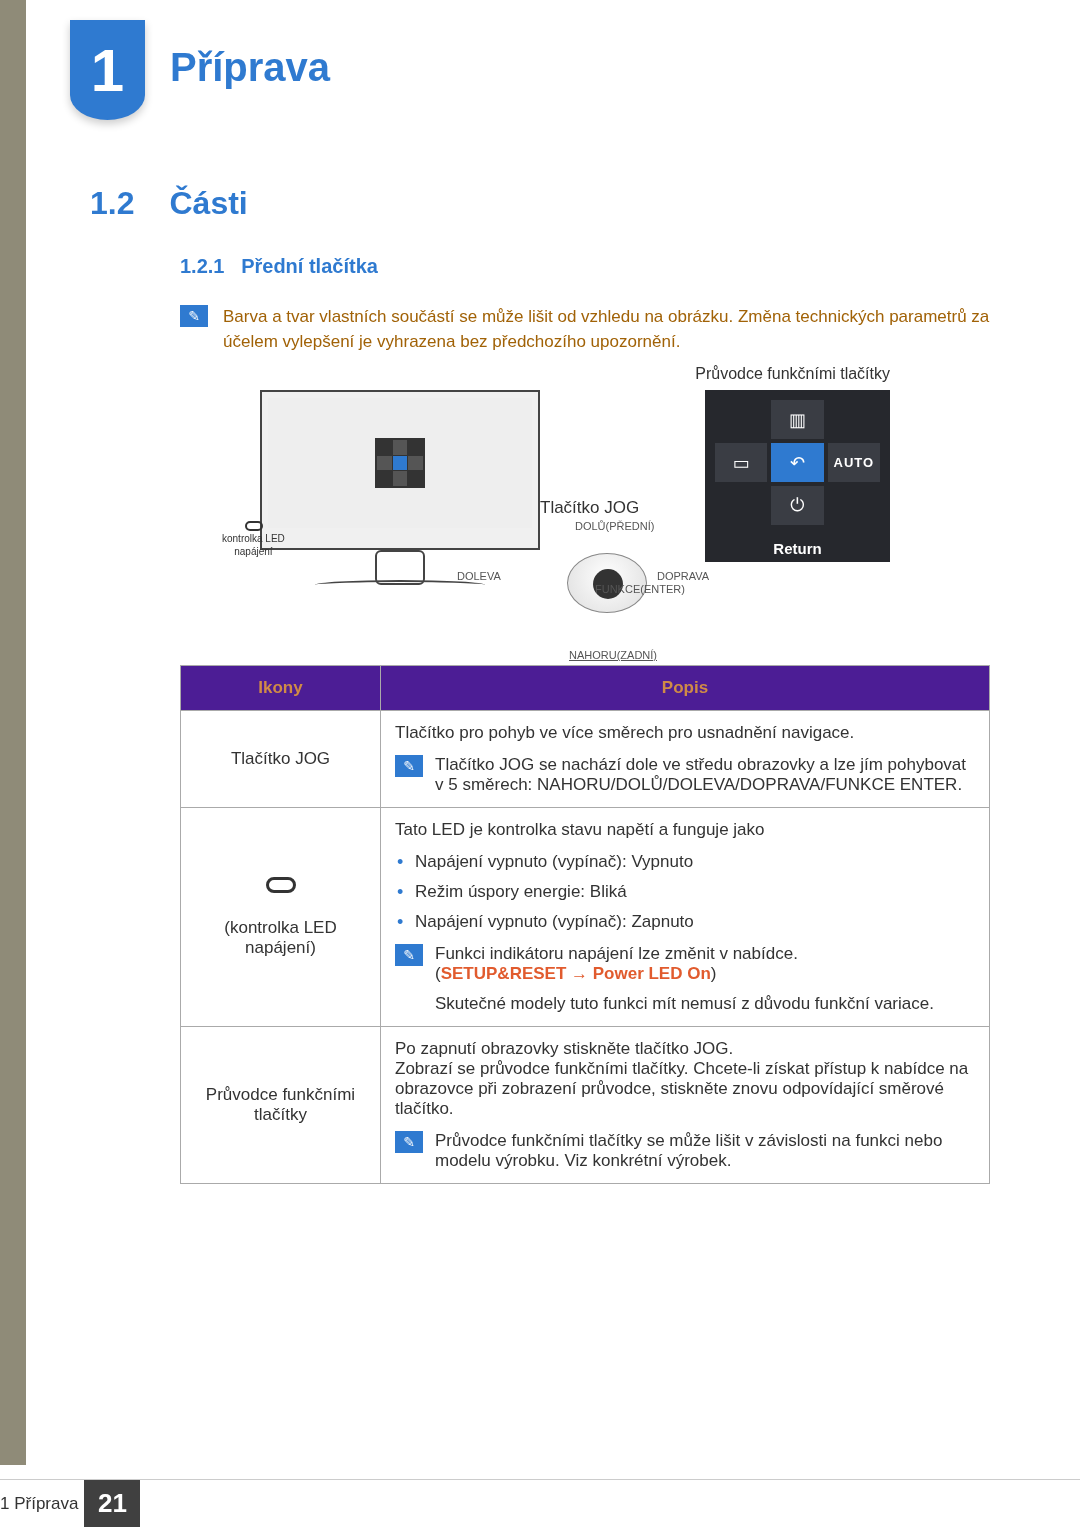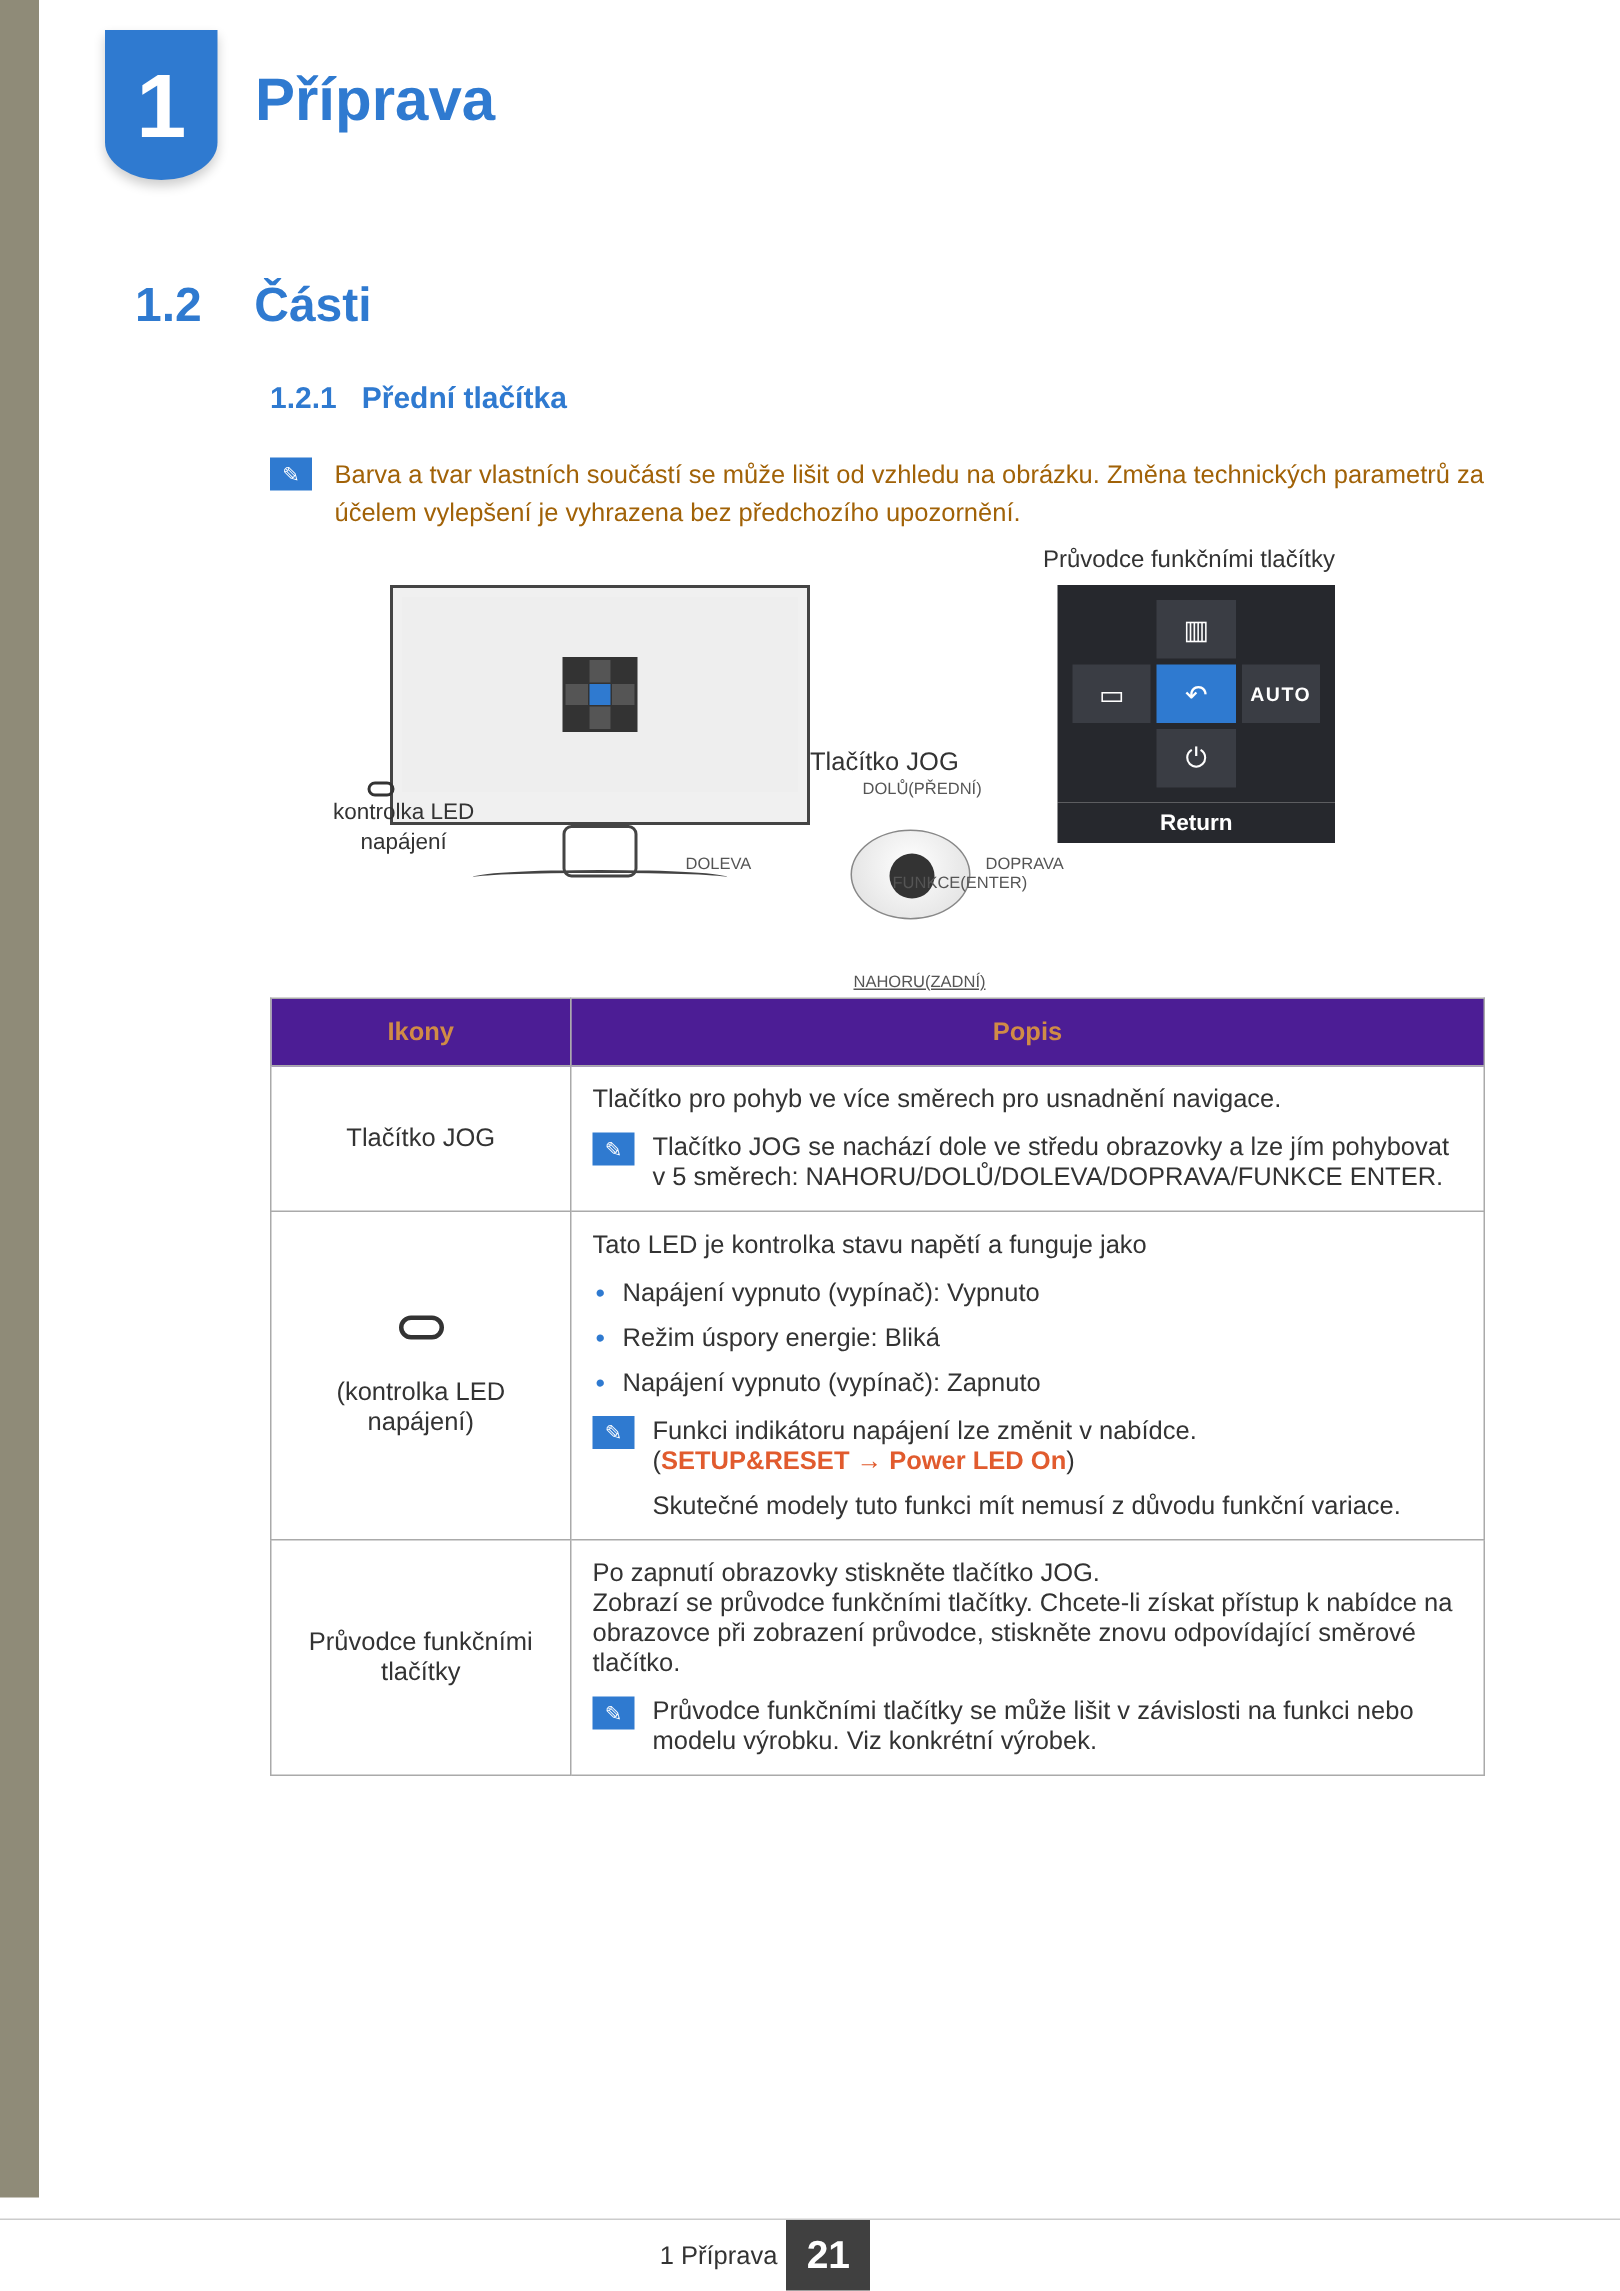--- a/index.html
+++ b/index.html
@@ -150,21 +150,21 @@
   .monitor-base {
     position: absolute;
     left: 135px; top: 215px;
     width: 170px; height: 10px;
     border-top: 2px solid #444;
     border-radius: 50%;
   }
   .led-label {
     position: absolute;
     left: 42px; top: 167px;
-    font-size: 15px;
+    font-size: 10px;
     text-align: center;
     line-height: 1.3;
   }
   .led-box {
     position: absolute;
     left: 65px; top: 156px;
     width: 18px; height: 10px;
     border: 2px solid #333;
     border-radius: 5px;
   }
@@ -244,21 +244,21 @@
     font-size: 18px;
   }
   .setup-path { color: #e15b2e; font-weight: bold; }
   
   .footer {
     position: absolute;
     left: 0; right: 0; bottom: 0;
     height: 48px;
     border-top: 1px solid #ccc;
     display: flex;
-    justify-content: center;
+    justify-content: flex-start;
     align-items: center;
   }
   .footer-text { font-size: 17px; color: #333; margin-right: 6px; }
   .page-num-box {
     width: 56px; height: 48px;
     background: #404040;
     color: #fff;
     font-size: 26px;
     font-weight: bold;
     display: flex; align-items: center; justify-content: center;

